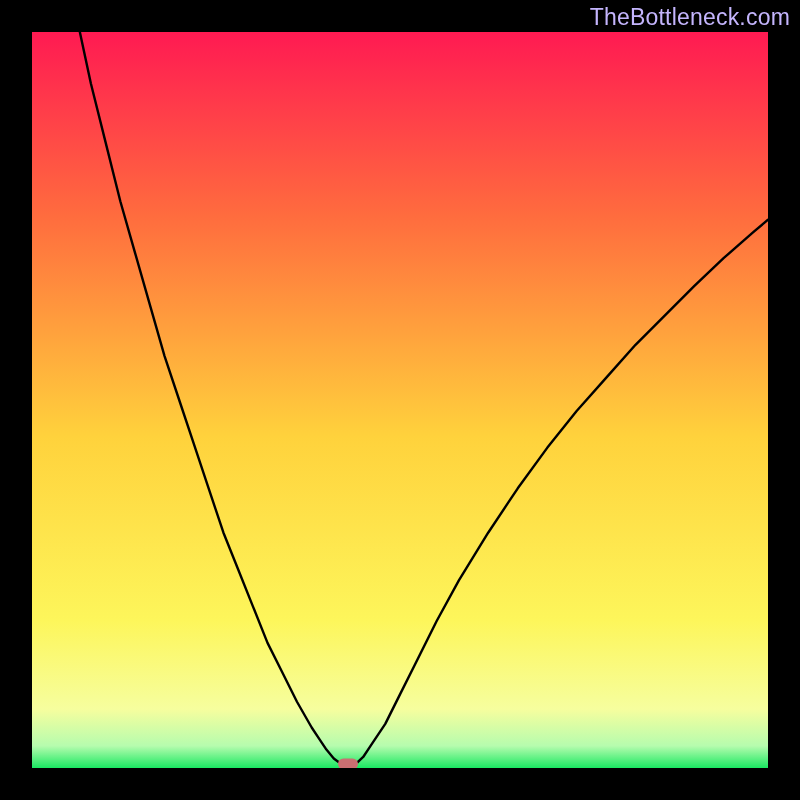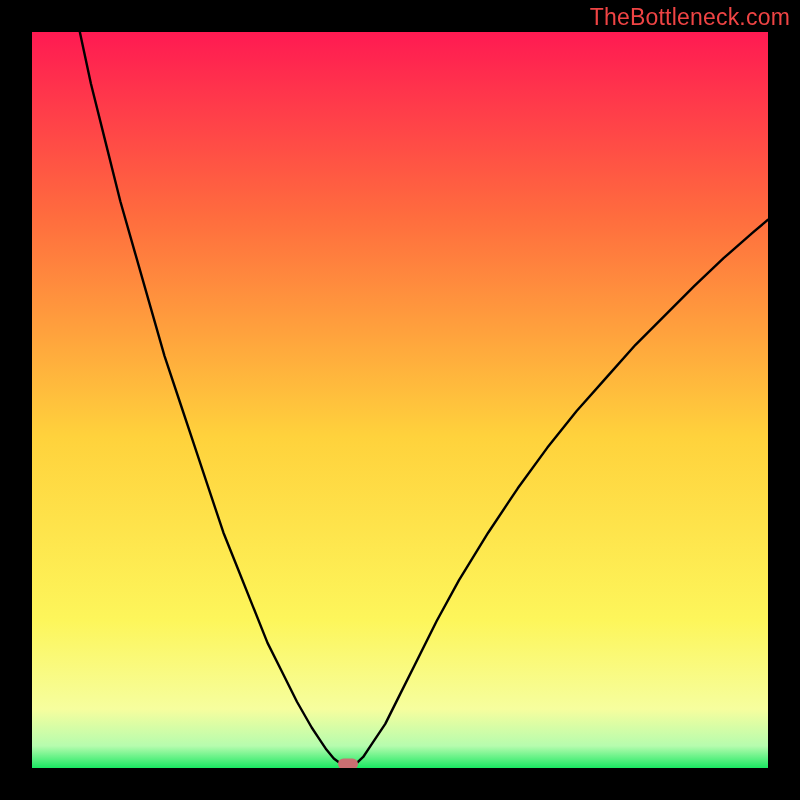--- a/index.html
+++ b/index.html
@@ -38,21 +38,21 @@
     position: absolute;
     top: 0;
     left: 0;
     width: 100%;
     height: 100%;
   }
   .watermark {
     position: absolute;
     top: 4px;
     right: 10px;
-    color: #ef4444;
+    color: #c4b5fd;
     font-size: 23px;
     font-weight: 500;
     letter-spacing: 0.2px;
   }
   .marker {
     position: absolute;
     width: 20px;
     height: 11px;
     background: #cb6f72;
     border-radius: 6px;

